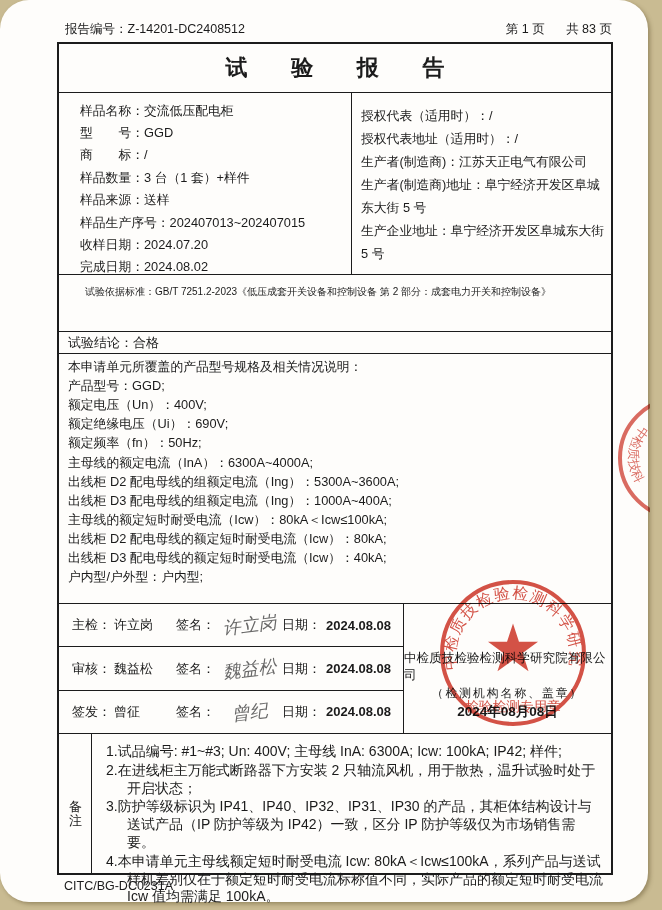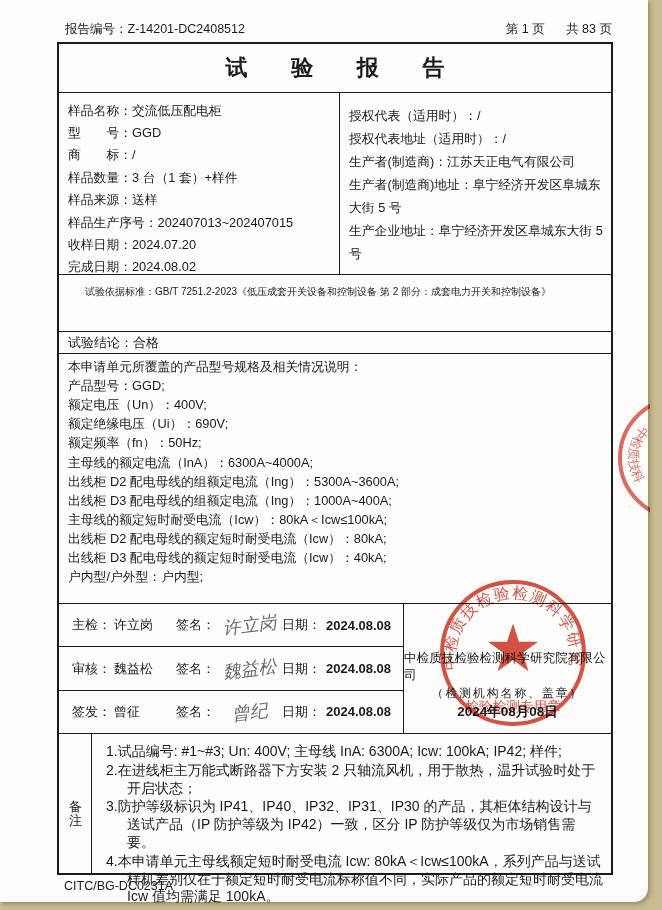--- a/index.html
+++ b/index.html
@@ -7,39 +7,40 @@
     width:662px;height:910px;position:relative;overflow:hidden;
     background:#c9bb92;
     font-family:"Liberation Sans","DejaVu Sans",sans-serif;
     color:#1b1b1b;
   }
   .page{
     position:absolute;left:0;top:0;width:648px;height:902px;
     background:#fefdfb;
     border-bottom-right-radius:14px;
     box-shadow:2px 2px 4px rgba(90,75,40,.45);
+    border-radius:29px;
   }
   
   .doc-header{position:absolute;left:65px;top:21px;width:547px;font-size:12.5px;}
   .doc-header .pageinfo{position:absolute;right:0;top:0;}
   .doc-header .pageinfo span{margin-left:18px;}
   
   .tbl{
     position:absolute;left:57px;top:42px;width:556px;height:833px;
     border:2px solid #1c1c1c;box-sizing:border-box;
     display:flex;flex-direction:column;
   }
   .row{box-sizing:border-box;border-top:1.5px solid #1c1c1c;position:relative;}
   .row:first-child{border-top:none;text-align:right;}
   .row-title{height:48px;display:flex;align-items:center;justify-content:center;}
   .title-text{
     font-family:"DejaVu Serif","Liberation Serif",serif;
     font-size:22px;letter-spacing:18px;text-indent:18px;font-weight:600;
   }
-  .row-info{height:182px;display:flex;}
+  .row-info{height:182px;display:flex;padding-left:12px;}
   .info-left{width:281px;box-sizing:border-box;border-right:1.5px solid #1c1c1c;
     padding:7px 6px 0 9px;font-size:12.8px;line-height:22.4px;}
   .info-right{flex:1;padding:11px 6px 0 9px;font-size:12.8px;line-height:23px;box-sizing:border-box;}
   .info-line{white-space:pre-wrap;}
   .row-standard{height:58px;padding:5px 10px 0 26px;font-size:10px;line-height:23px;box-sizing:border-box;}
   .row-conclusion{height:22px;padding:2px 10px 0 9px;font-size:13px;box-sizing:border-box;}
   .row-spec{height:252px;padding:3px 10px 0 9px;font-size:12.8px;line-height:19.1px;box-sizing:border-box;}
   .row-sign{height:131px;display:flex;}
   .sign-left{width:345px;display:flex;flex-direction:column;border-right:1.5px solid #1c1c1c;box-sizing:border-box;}
   .sign-row{flex:1;display:flex;align-items:center;box-sizing:border-box;

